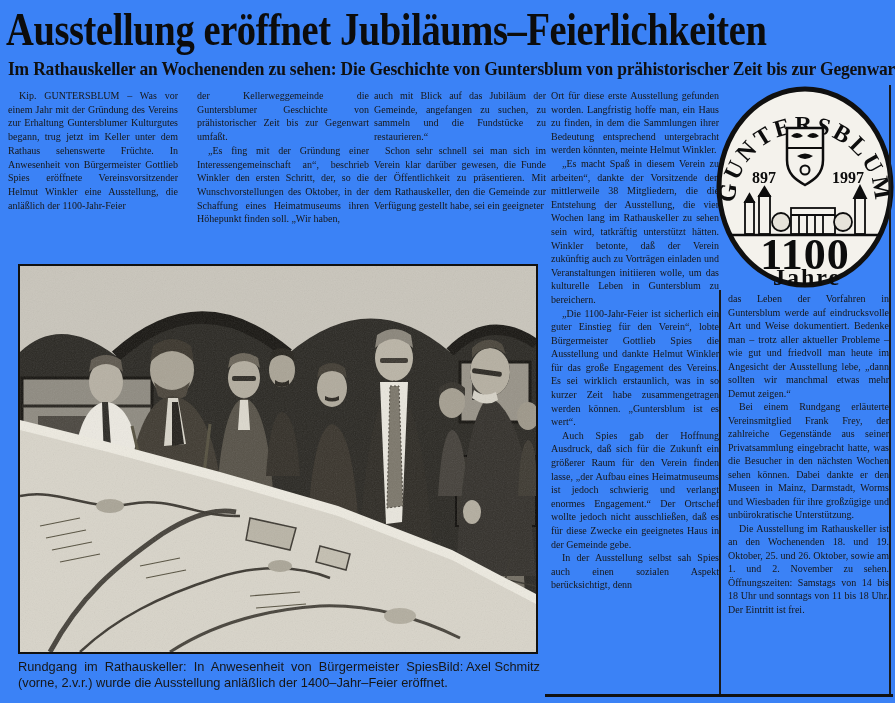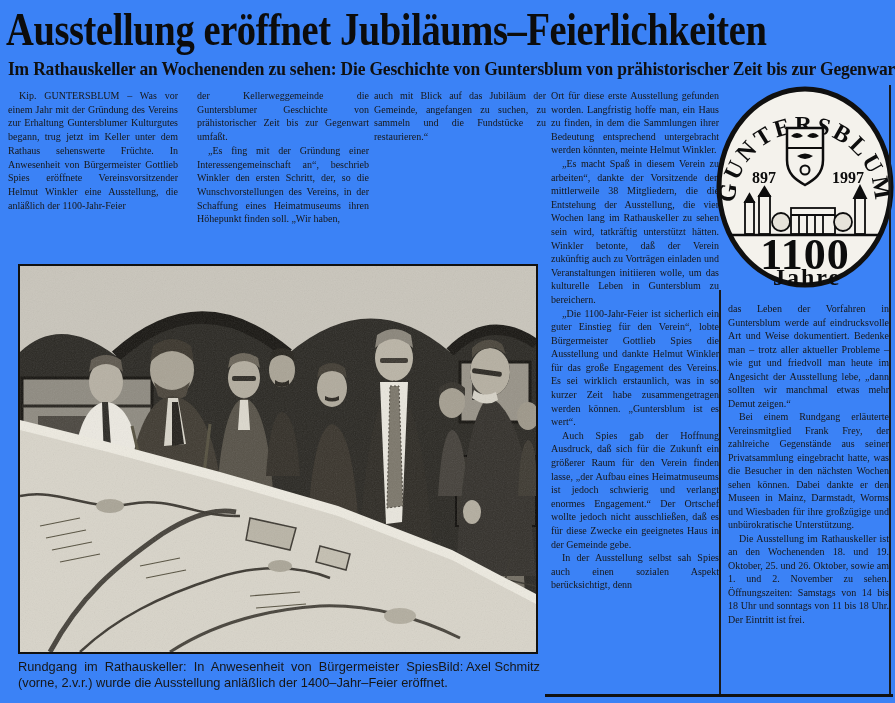--- a/index.html
+++ b/index.html
@@ -23,21 +23,21 @@
     position:absolute;top:89px;overflow:hidden;
     font-size:10px;line-height:13.7px;text-align:justify;
     color:#171717;
   }
   .body-col p{margin:0;}
   .body-col p.indent{text-indent:11px;}
   #col1{left:8px;width:170px;height:172px;}
   #col2{left:186px;width:172px;height:172px;margin-left:11px;}
   #col3{left:374px;width:172px;height:172px;}
   #col4{left:551px;width:168px;height:602px;line-height:13.6px;}
-  #col5{left:728px;top:302px;width:161px;height:400px;line-height:13.5px;}
+  #col5{left:728px;top:292px;width:161px;height:400px;line-height:13.5px;}
   .photo{
     position:absolute;left:18px;top:264px;width:520px;height:390px;
     border:2px solid #111;box-sizing:border-box;background:#23211e;
   }
   .photo svg{display:block;width:100%;height:100%;}
   .caption{
     position:absolute;left:18px;top:659px;width:522px;
     font-family:"Liberation Sans",sans-serif;font-size:12.8px;line-height:15.5px;
     text-align:justify;color:#161616;
   }
@@ -56,24 +56,25 @@
 <div id="page">
 
   <h1 class="headline">Ausstellung eröffnet Jubiläums–Feierlichkeiten</h1>
   <h2 class="subheadline">Im Rathauskeller an Wochenenden zu sehen: Die Geschichte von Guntersblum von prähistorischer Zeit bis zur Gegenwart</h2>
 
   <div id="col1" class="body-col">
     <p class="indent">Kip. GUNTERSBLUM – Was vor einem Jahr mit der Gründung des Vereins zur Erhaltung Guntersblumer Kulturgutes begann, trug jetzt im Keller unter dem Rathaus sehenswerte Früchte. In Anwesenheit von Bürgermeister Gottlieb Spies eröffnete Vereinsvorsitzender Helmut Winkler eine Ausstellung, die anläßlich der 1100-Jahr-Feier</p>
   </div>
   <div id="col2" class="body-col">
     <p>der Kellerweggemeinde die Guntersblumer Geschichte von prähistorischer Zeit bis zur Gegenwart umfaßt.</p>
-    <p class="indent">„Es fing mit der Gründung einer Interessengemeinschaft an“, beschrieb Winkler den ersten Schritt, der, so die Wunschvorstellungen des Vereins, in der Schaffung eines Heimatmuseums ihren Höhepunkt finden soll. „Wir haben,</p>
+    <p class="indent">„Es fing mit der Gründung einer Interessengemeinschaft an“, beschrieb Winkler den ersten Schritt, der, so die Wunschvorstellungen des Oktober, in der Schaffung eines Heimatmuseums ihren Höhepunkt finden soll. „Wir haben,</p>
   </div>
   <div id="col3" class="body-col">
     <p>auch mit Blick auf das Jubiläum der Gemeinde, angefangen zu suchen, zu sammeln und die Fundstücke zu restaurieren.“</p>
+    <p class="indent">Schon sehr schnell sei man sich im Verein klar darüber gewesen, die Funde der Öffentlichkeit zu präsentieren. Mit dem Rathauskeller, den die Gemeinde zur Verfügung gestellt habe, sei ein geeigneter</p>
   </div>
   <div id="col4" class="body-col">
     <p>Ort für diese erste Ausstellung gefunden worden. Langfristig hoffe man, ein Haus zu finden, in dem die Sammlungen ihrer Bedeutung entsprechend untergebracht werden könnten, meinte Helmut Winkler.</p>
     <p class="indent">„Es macht Spaß in diesem Verein zu arbeiten“, dankte der Vorsitzende den mittlerweile 38 Mitgliedern, die die Entstehung der Ausstellung, die vier Wochen lang im Rathauskeller zu sehen sein wird, tatkräftig unterstützt hätten. Winkler betonte, daß der Verein zukünftig auch zu Vorträgen einladen und Veranstaltungen initiieren wolle, um das kulturelle Leben in Guntersblum zu bereichern.</p>
     <p class="indent">„Die 1100-Jahr-Feier ist sicherlich ein guter Einstieg für den Verein“, lobte Bürgermeister Gottlieb Spies die Ausstellung und dankte Helmut Winkler für das große Engagement des Vereins. Es sei wirklich erstaunlich, was in so kurzer Zeit habe zusammengetragen werden können. „Guntersblum ist es wert“.</p>
     <p class="indent">Auch Spies gab der Hoffnung Ausdruck, daß sich für die Zukunft ein größerer Raum für den Verein finden lasse, „der Aufbau eines Heimatmuseums ist jedoch schwierig und verlangt enormes Engagement.“ Der Ortschef wollte jedoch nicht ausschließen, daß es für diese Zwecke ein geeignetes Haus in der Gemeinde gebe.</p>
     <p class="indent">In der Ausstellung selbst sah Spies auch einen sozialen Aspekt berücksichtigt, denn</p>
   </div>
   <div id="col5" class="body-col">
     <p>das Leben der Vorfahren in Guntersblum werde auf eindrucksvolle Art und Weise dokumentiert. Bedenke man – trotz aller aktueller Probleme – wie gut und friedvoll man heute im Angesicht der Ausstellung lebe, „dann sollten wir manchmal etwas mehr Demut zeigen.“</p>

